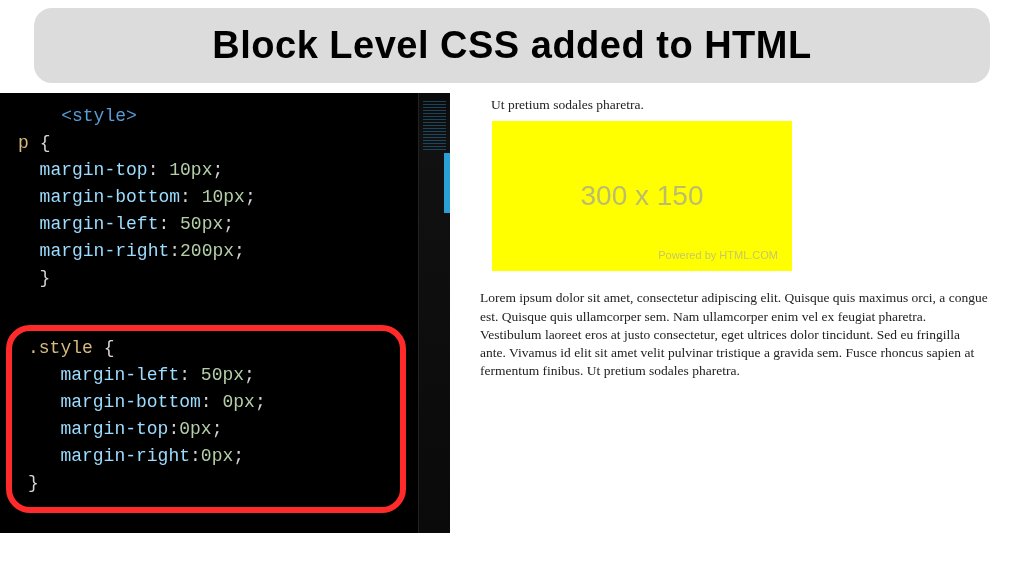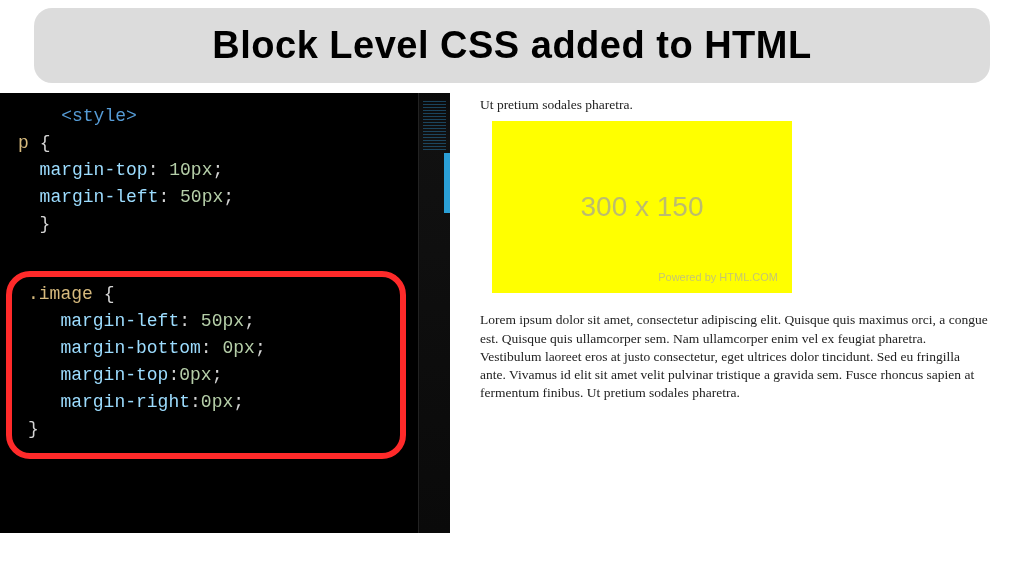--- a/index.html
+++ b/index.html
@@ -82,25 +82,26 @@
     .preview-panel {
       flex: 1;
       background: #ffffff;
       padding: 4px 36px 10px 30px;
       font-family: "Times New Roman", serif;
       color: #222;
       font-size: 13.5px;
     }
     .preview-top-text {
       margin-bottom: 8px;
+      margin-left: 11px;
     }
     .placeholder-img {
       background: #ffff00;
       width: 300px;
-      height: 172px;
+      height: 150px;
       display: flex;
       flex-direction: column;
       align-items: center;
       justify-content: center;
       color: #b8b84d;
       font-family: Arial, sans-serif;
       margin-left: 12px;
       margin-bottom: 18px;
       position: relative;
     }
@@ -128,25 +129,27 @@
 
 <div class="content-row">
 
   <div class="code-panel">
     <div class="minimap">
       <div class="minimap-bar"></div>
     </div>
     <div class="code-line">    <span class="tag">&lt;style&gt;</span></div>
     <div class="code-line"><span class="sel">p</span> <span class="punct">{</span></div>
     <div class="code-line">  <span class="prop">margin-top</span><span class="punct">:</span> <span class="val">10px</span><span class="punct">;</span></div>
+    <div class="code-line">  <span class="prop">margin-bottom</span><span class="punct">:</span> <span class="val">10px</span><span class="punct">;</span></div>
     <div class="code-line">  <span class="prop">margin-left</span><span class="punct">:</span> <span class="val">50px</span><span class="punct">;</span></div>
+    <div class="code-line">  <span class="prop">margin-right</span><span class="punct">:</span><span class="val">200px</span><span class="punct">;</span></div>
     <div class="code-line">  <span class="punct">}</span></div>
     <div class="code-line"> </div>
     <div class="highlight-box">
-      <div class="code-line"><span class="sel">.image</span> <span class="punct">{</span></div>
+      <div class="code-line"><span class="sel">.style</span> <span class="punct">{</span></div>
       <div class="code-line">   <span class="prop">margin-left</span><span class="punct">:</span> <span class="val">50px</span><span class="punct">;</span></div>
       <div class="code-line">   <span class="prop">margin-bottom</span><span class="punct">:</span> <span class="val">0px</span><span class="punct">;</span></div>
       <div class="code-line">   <span class="prop">margin-top</span><span class="punct">:</span><span class="val">0px</span><span class="punct">;</span></div>
       <div class="code-line">   <span class="prop">margin-right</span><span class="punct">:</span><span class="val">0px</span><span class="punct">;</span></div>
       <div class="code-line"><span class="punct">}</span></div>
     </div>
   </div>
 
   <div class="preview-panel">
     <p class="preview-top-text">Ut pretium sodales pharetra.</p>

